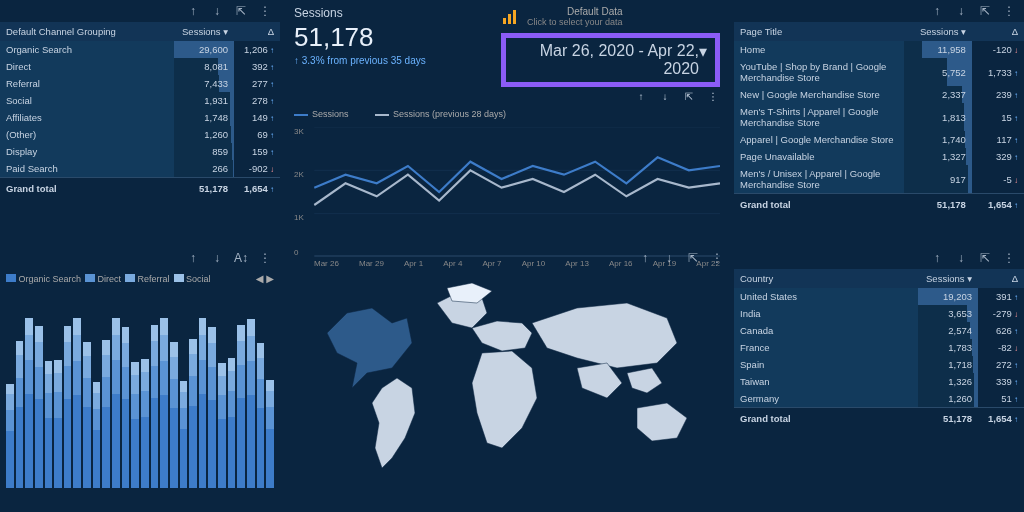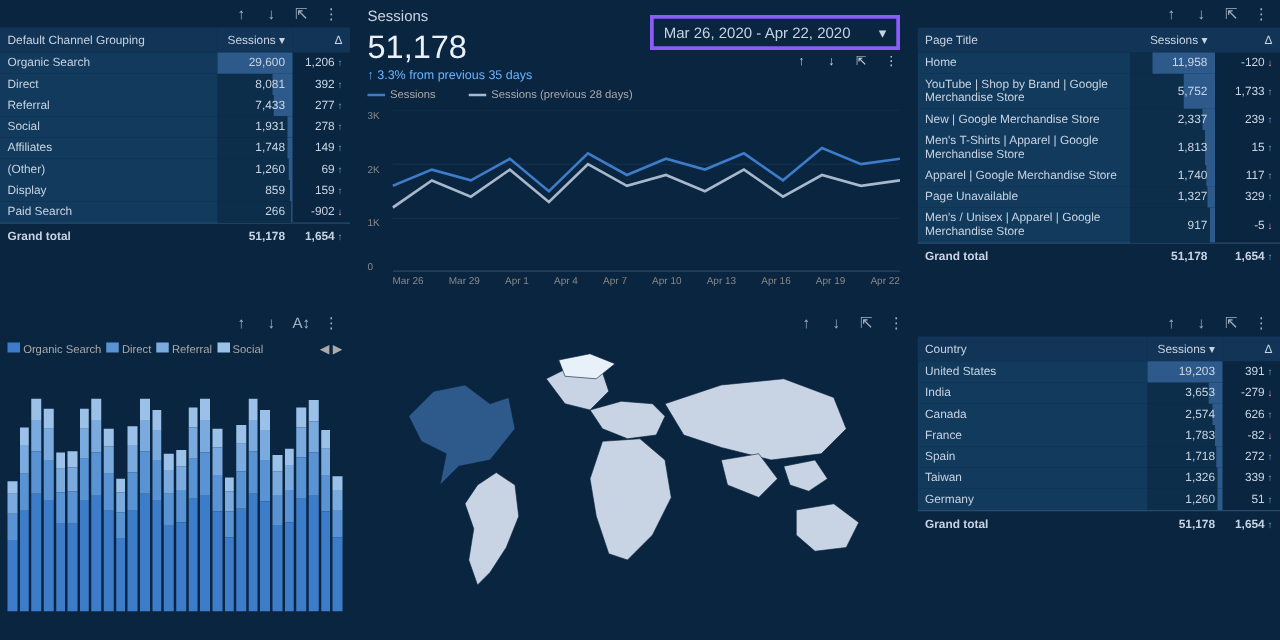--- a/index.html
+++ b/index.html
@@ -19,21 +19,21 @@
 .bar-txt{position:relative;z-index:1;padding:3px 6px;display:block;text-align:right}
 .total-row td{font-weight:bold;padding:5px 6px;border-top:1px solid #2a4a6a}
 .delta-up::after{content:" ↑";color:#6bb3ff;font-size:8px}
 .delta-down::after{content:" ↓";color:#ff9999;font-size:8px}
 
 .mid-top{padding:6px 12px}
 .sessions-head{display:flex;justify-content:space-between;align-items:flex-start}
 .big-num{font-size:26px;color:#e8f0fa;font-weight:300;margin-top:2px}
 .sub-txt{font-size:10px;color:#6bb3ff;margin-top:2px}
 .data-sel{display:flex;gap:8px;align-items:center;font-size:10px;color:#aaa}
-.date-box{border:3px solid #8b5cf6;padding:4px 8px;font-size:12px;margin-top:6px;display:flex;justify-content:space-between;width:200px}
+.date-box{border:5px solid #8b5cf6;padding:4px 8px;font-size:16px;margin-top:6px;display:flex;justify-content:space-between;width:219px}
 .chart-toolbar{display:flex;justify-content:flex-end;gap:10px;padding:2px 0}
 .legend{font-size:9px;color:#aaa;padding:4px 0}
 .legend span{margin-right:12px}
 .legend .sw{display:inline-block;width:14px;height:2px;vertical-align:middle;margin-right:4px}
 .line-chart{position:relative;height:130px;margin-top:4px}
 .line-chart svg{width:100%;height:100%}
 .y-lbl{position:absolute;left:0;font-size:8px;color:#888}
 .x-labels{display:flex;justify-content:space-between;font-size:8px;color:#888;padding:2px 0}
 
 .stacked-legend{font-size:9px;color:#aaa;padding:4px 6px;display:flex;gap:4px;align-items:center}
@@ -144,20 +144,31 @@
   </div>
 
   <div class="panel mid-top">
     <div class="sessions-head">
       <div>
         <div style="font-size:12px;color:#c8d4e3">Sessions</div>
         <div class="big-num">51,178</div>
         <div class="sub-txt"><span>↑ </span><span>3.3% from previous 35 days</span></div>
       </div>
       <div style="text-align:right">
+        <div class="data-sel">
+          <svg width="18" height="18">
+              <rect x="2" y="10" width="3" height="6" fill="#f5a623"></rect>
+              <rect x="7" y="6" width="3" height="10" fill="#f5a623"></rect>
+              <rect x="12" y="2" width="3" height="14" fill="#f5a623"></rect>
+            </svg>
+          <div>
+            <div>Default Data</div>
+            <div style="font-size:9px;color:#888">Click to select your data</div>
+          </div>
+        </div>
         <div class="date-box">
           <span>Mar 26, 2020 - Apr 22, 2020</span>
           <span>▾</span>
         </div>
         <div class="chart-toolbar">
           <span class="icon-btn">↑</span>
           <span class="icon-btn">↓</span>
           <span class="icon-btn">⇱</span>
           <span class="icon-btn">⋮</span>
         </div>

